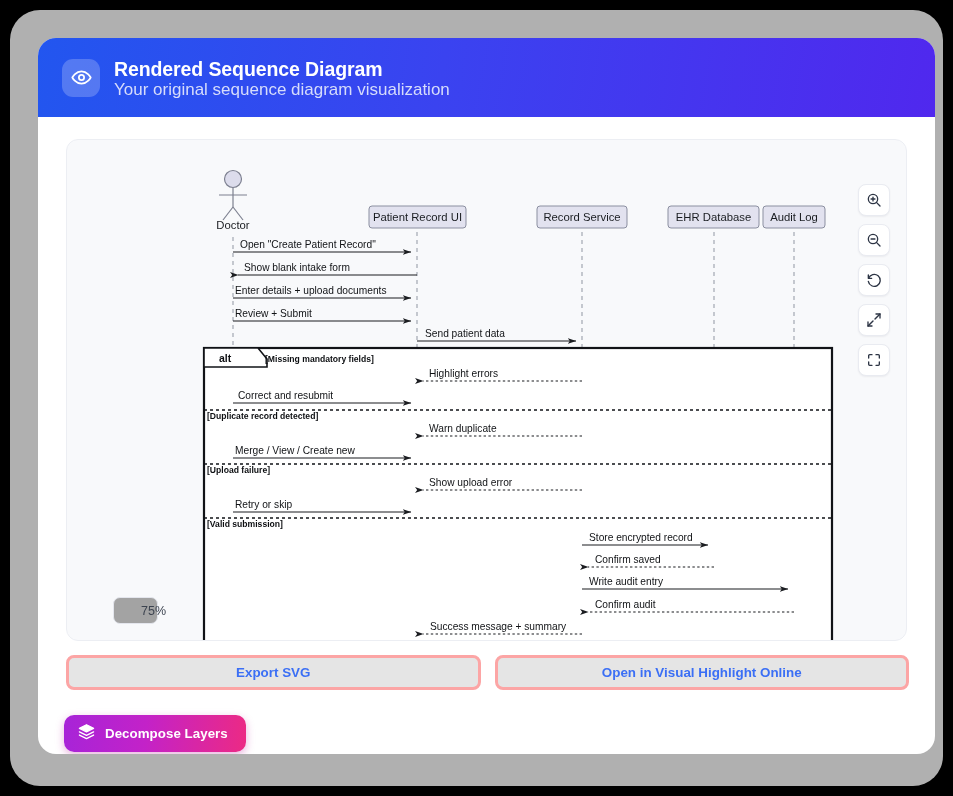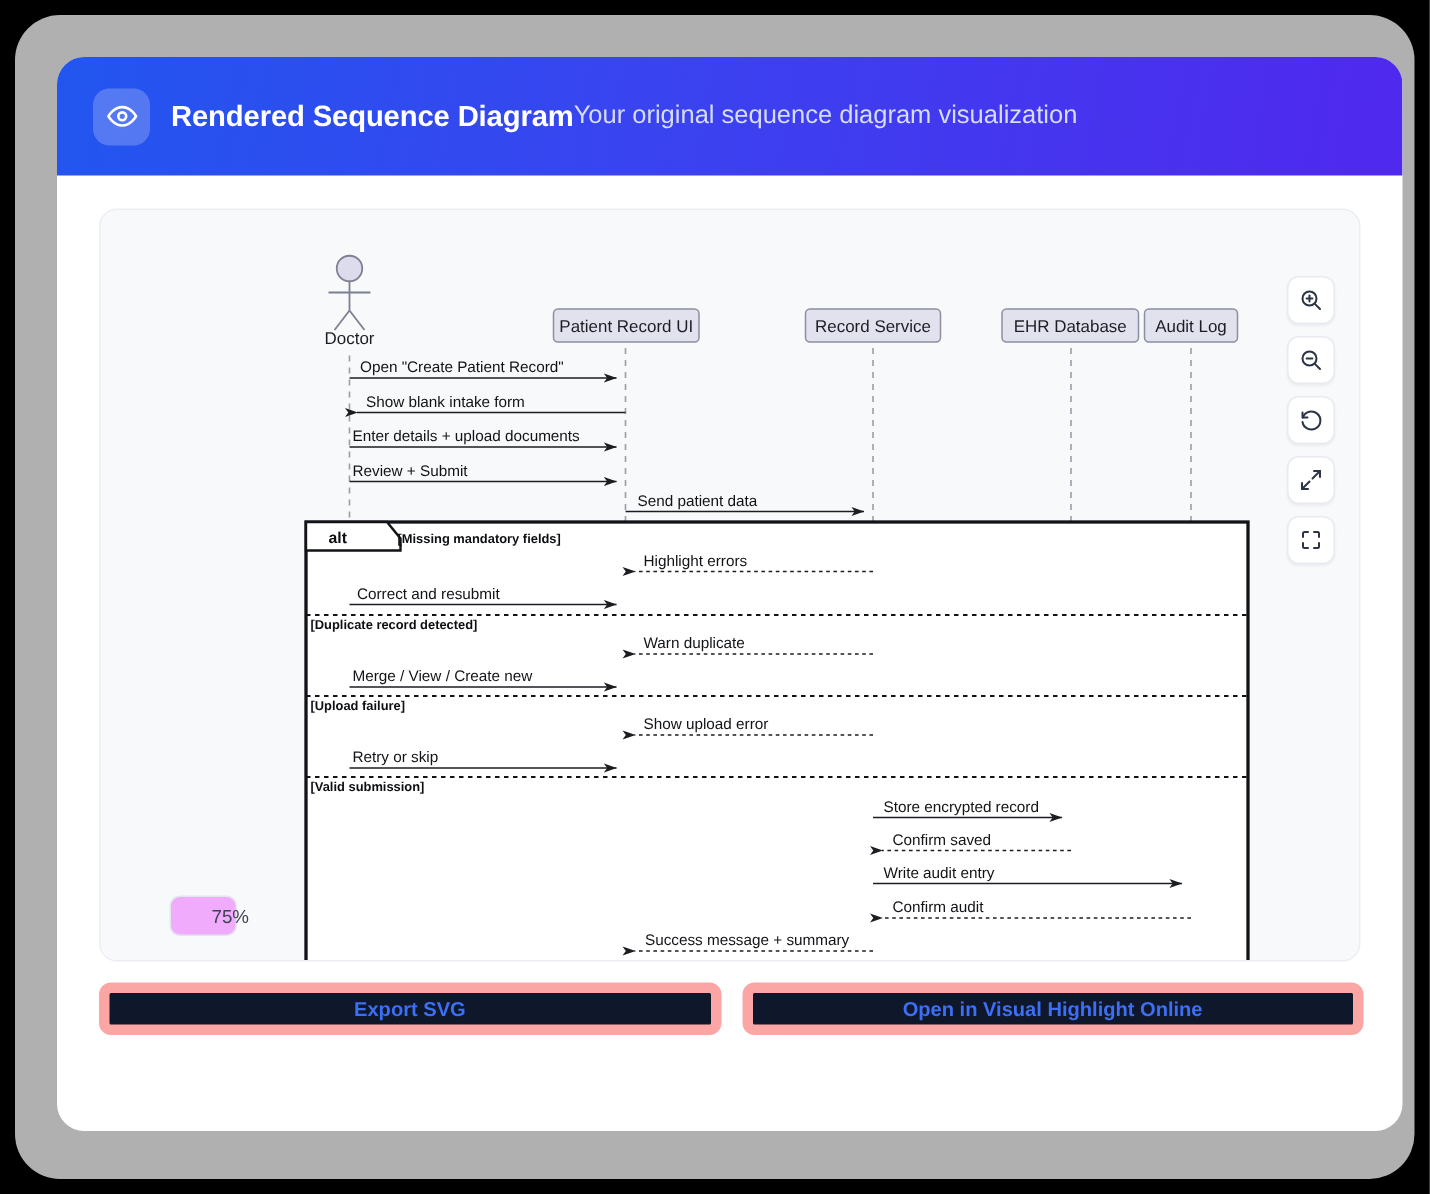--- a/index.html
+++ b/index.html
@@ -37,21 +37,21 @@
     padding-left: 24px;
   }
   .header-icon {
     width: 38px; height: 38px;
     border-radius: 11px;
     background: rgba(255,255,255,0.22);
     display: flex; align-items: center; justify-content: center;
     flex: none;
     margin-right: 14px;
   }
-  .header-texts { display: flex; flex-direction: row; justify-content: center; }
+  .header-texts { display: flex; flex-direction: column; justify-content: center; }
   .header-title {
     color: #ffffff;
     font-size: 19.5px;
     font-weight: bold;
     letter-spacing: -0.1px;
     line-height: 22px;
   }
   .header-sub {
     color: #d6dcfb;
     font-size: 17px;
@@ -65,21 +65,21 @@
     width: 841px; height: 502px;
     background: #f8f9fb;
     border: 1px solid #eceef3;
     border-radius: 12px;
     overflow: hidden;
   }
   .zoom-badge {
     position: absolute;
     left: 46px; top: 457px;
     width: 45px; height: 27px;
-    background: #f0abfc;
+    background: #a3a3a3;
     border: 1px solid #e4e6ed;
     border-radius: 7px;
     display: flex; align-items: center; justify-content: center;
     font-size: 12.5px;
     color: #3d4450;
     z-index: 5;
     padding-left: 36px;
   }
   .ctrl-stack {
     position: absolute;
@@ -103,22 +103,22 @@
   .action-row {
     position: absolute;
     left: 28px; top: 617px;
     width: 843px;
     display: flex;
     gap: 14px;
   }
   .action-btn {
     flex: 1;
     height: 35px;
-    background: #0f172a;
-    border: 7px solid #fca5a5;
+    background: #e5e5e5;
+    border: 3px solid #fca5a5;
     border-radius: 8px;
     color: #3b6ff5;
     font-size: 13.4px;
     font-weight: bold;
     display: flex; align-items: center; justify-content: center;
     cursor: pointer;
   }
   .decompose-btn {
     position: absolute;
     left: 26px; top: 677px;
@@ -336,15 +336,25 @@
           <text class="msg-text" x="207" y="612">Show new patient record</text>
         </g>
       </svg>
     </div>
 
     <div class="action-row">
       <div class="action-btn">Export SVG</div>
       <div class="action-btn">Open in Visual Highlight Online</div>
     </div>
 
+    <div class="decompose-btn">
+      <span>
+        <svg width="17" height="17" viewBox="0 0 24 24" fill="none" stroke="#ffffff" stroke-width="1.9" stroke-linecap="round" stroke-linejoin="round">
+          <polygon points="12,2.5 22,7.5 12,12.5 2,7.5" fill="#ffffff" stroke="#ffffff"></polygon>
+          <polyline points="2,12.5 12,17.5 22,12.5"></polyline>
+          <polyline points="2,17 12,22 22,17"></polyline>
+        </svg>
+      </span>
+      <span class="decompose-label">Decompose Layers</span>
+    </div>
 
   </div>
 </div>
 
 </body></html>

